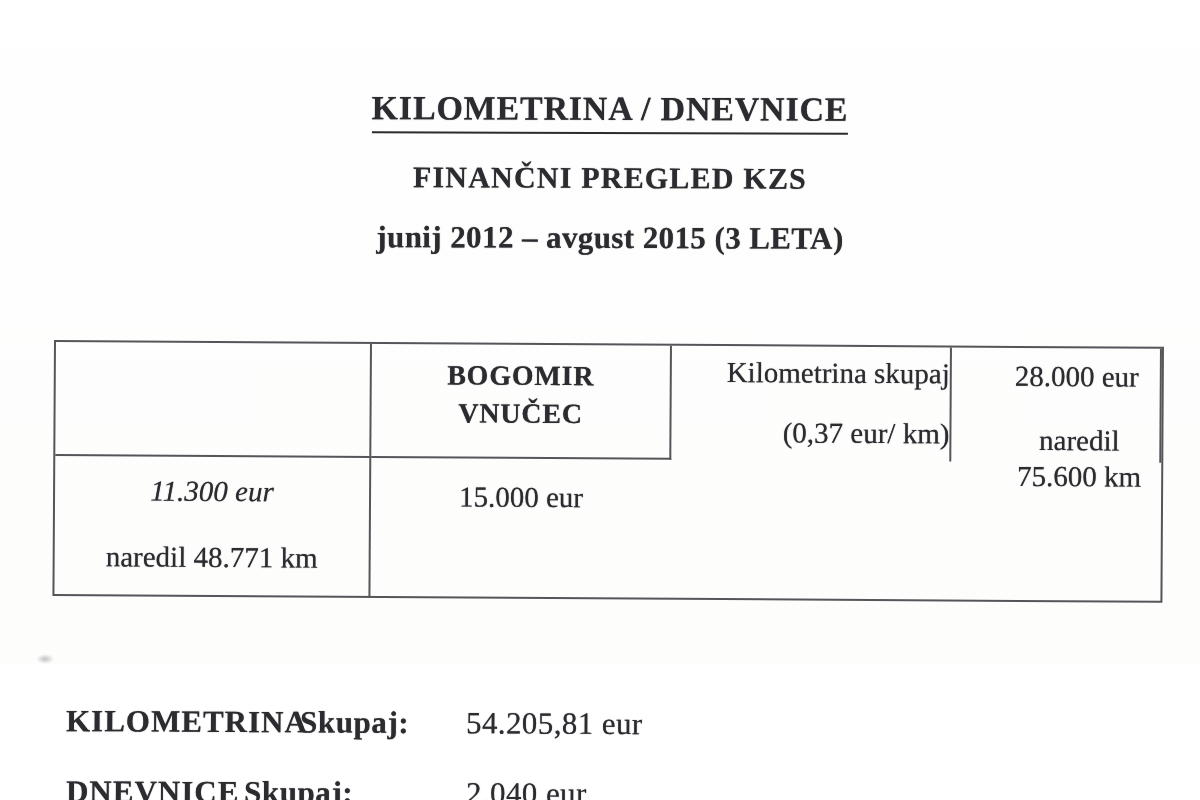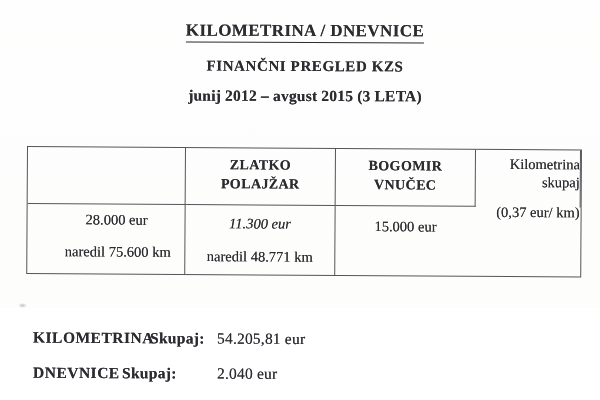--- a/index.html
+++ b/index.html
@@ -6,20 +6,21 @@
   body {
     width:600px; height:400px;
     background:#ffffff;
     font-family:"Liberation Serif","DejaVu Serif",serif;
     color:#2b2b30;
     overflow:hidden;
   }
   .page {
     position:relative; width:600px; height:308px;
     background:linear-gradient(180deg,#fefefe 0%,#fdfdfc 100%);
+    margin-top:24px;
   }
   .page * { text-shadow:0 0 0.5px rgba(43,43,48,0.75); }
 
   
   .doc-header { position:absolute; left:10px; top:0; width:590px; text-align:center; }
   .doc-title {
     position:absolute; top:21px; left:0; width:100%;
     font-size:17px; font-weight:bold; letter-spacing:0.4px;
     transform:rotate(0.2deg);
   }
@@ -64,21 +65,21 @@
   .cell .m1c { margin-top:11px; }
 
   
   .total-row { position:absolute; left:33px; width:540px; height:22px; font-size:15.5px; }
   .total-row.r1 { top:330px; transform:rotate(0.3deg); }
   .total-row.r2 { top:365px; transform:rotate(0.25deg); }
   .total-row .lbl { position:absolute; left:0; font-weight:bold; letter-spacing:0.5px; }
   .total-row .sub { position:absolute; font-weight:bold; letter-spacing:0.3px; }
   .r1 .sub { left:117px; }
   .r2 .sub { left:89px; }
-  .total-row .val { position:absolute; left:184px; font-weight:normal; letter-spacing:0.2px; }
+  .total-row .val { position:absolute; left:200px; font-weight:normal; letter-spacing:0.2px; }
 
   
   .smudge {
     position:absolute; left:18px; top:303px; width:9px; height:5px;
     background:radial-gradient(ellipse at center, rgba(120,120,125,0.45), rgba(120,120,125,0) 70%);
     border-radius:50%;
   }
 </style>
 </head>
 <body>
@@ -89,24 +90,20 @@
     <div class="doc-title">
       <span class="u">KILOMETRINA / DNEVNICE</span>
     </div>
     <div class="doc-subtitle">FINANČNI PREGLED KZS</div>
     <div class="doc-period">junij 2012 – avgust 2015 (3 LETA)</div>
   </div>
 
   <div class="fin-table">
 
     <div class="cell head"></div>
-    <div class="cell head">
-      <div class="ln pad-top">ZLATKO</div>
-      <div class="ln">POLAJŽAR</div>
-    </div>
     <div class="cell head">
       <div class="ln pad-top">BOGOMIR</div>
       <div class="ln">VNUČEC</div>
     </div>
 
     <div class="cell label-cell">
       <div class="ln1">Kilometrina skupaj</div>
       <div class="ln2">(0,37 eur/ km)</div>
     </div>
     <div class="cell body-cell">

